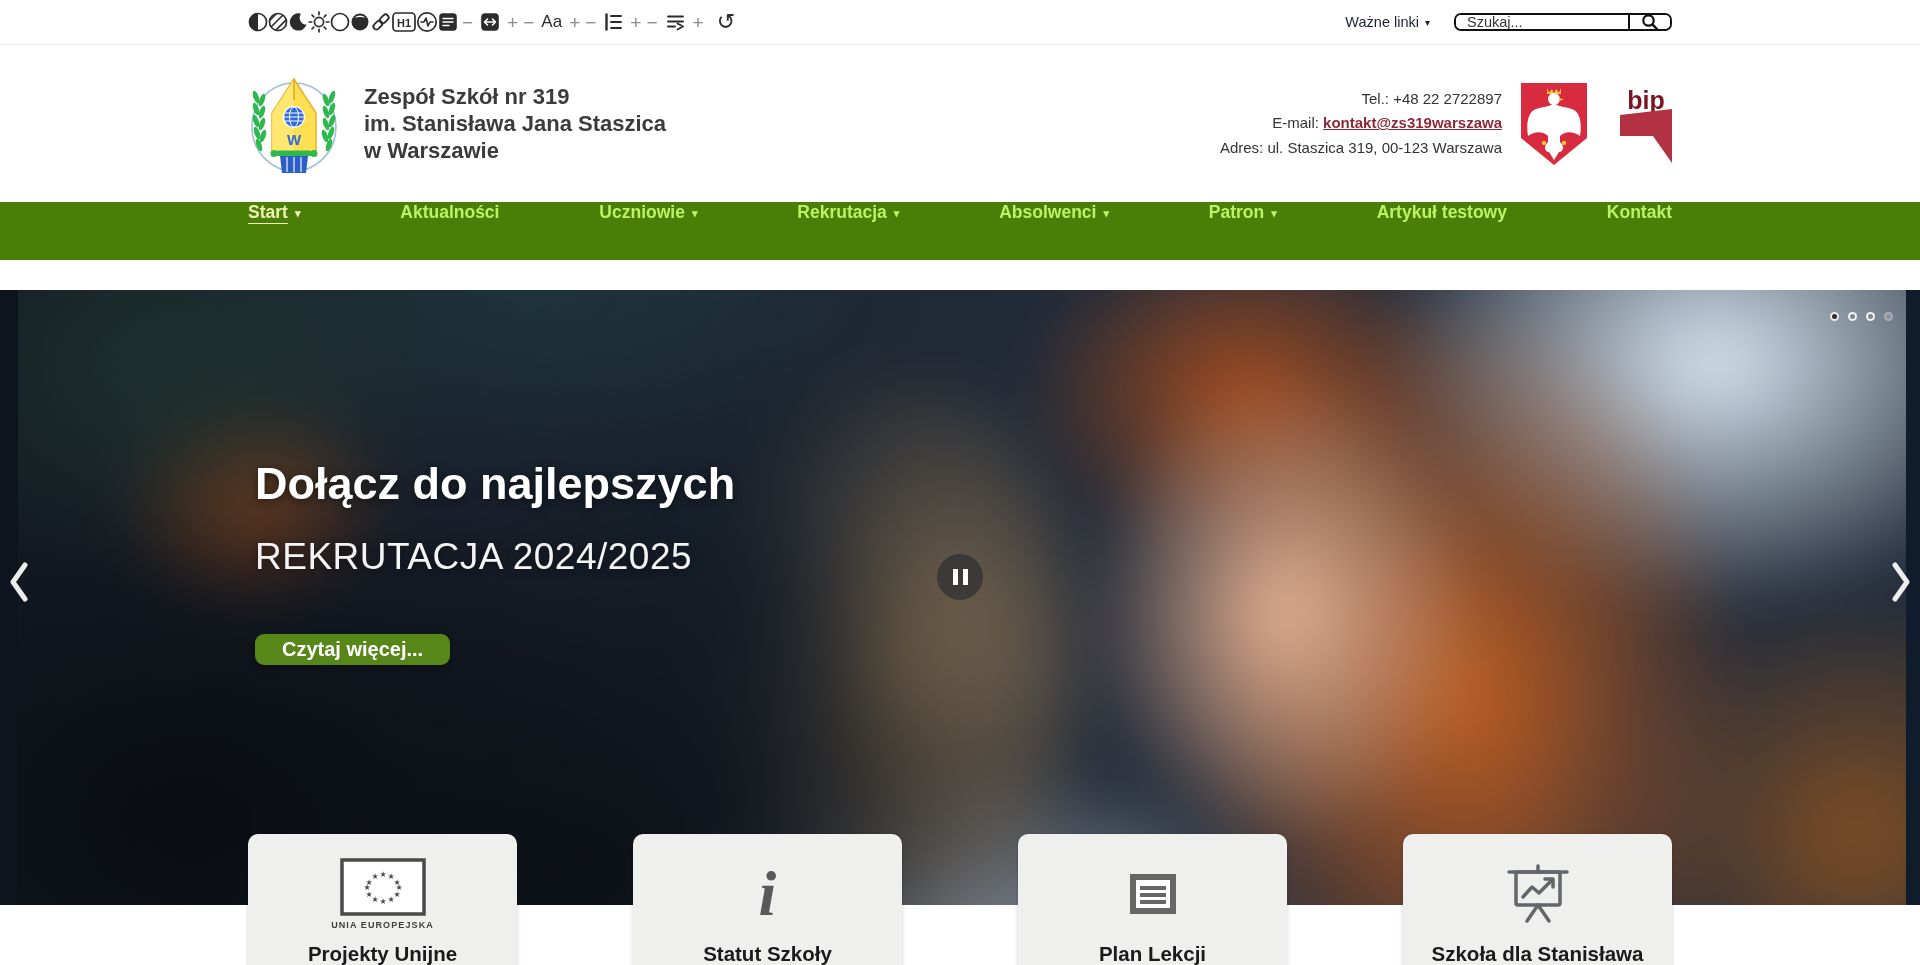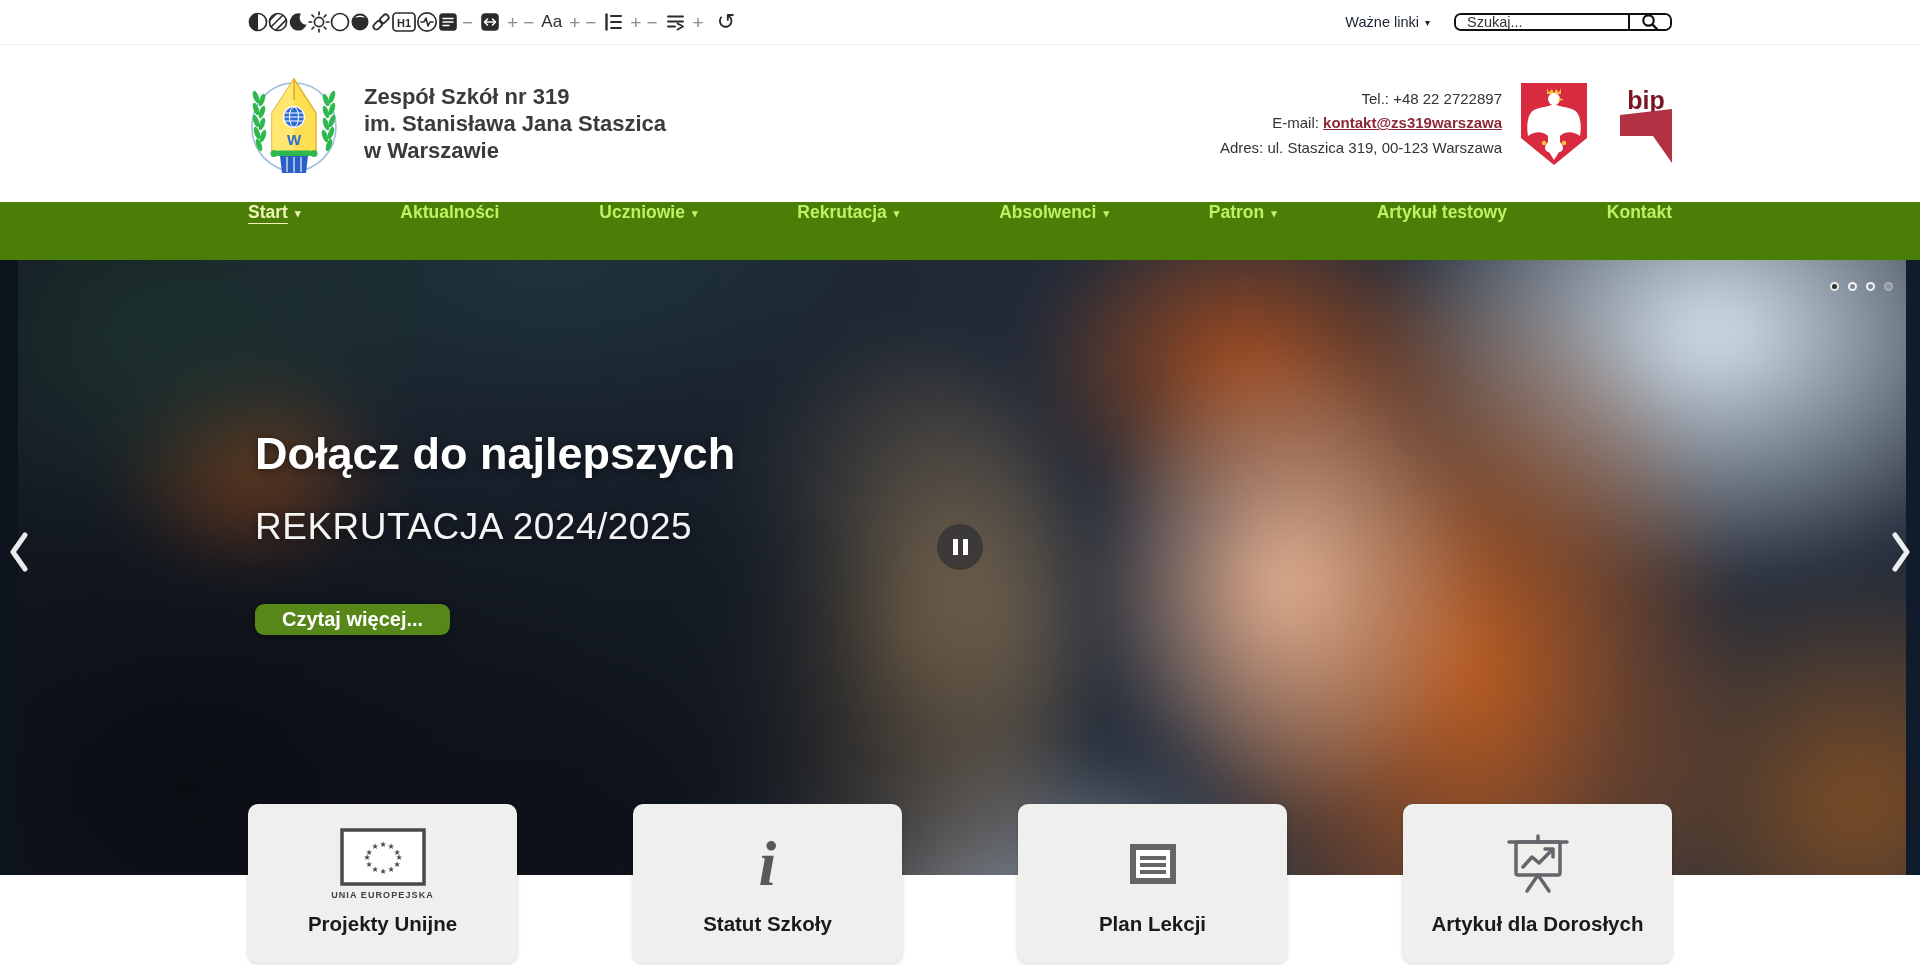--- a/index.html
+++ b/index.html
@@ -37,21 +37,21 @@
 
   
   .nav { height:58px; background:var(--nav-green,#4b7e06); }
   .nav .container { display:flex; align-items:flex-start; justify-content:space-between; height:100%; }
   .nav a { color:#bef264; font-weight:bold; font-size:17.5px; text-decoration:none; display:flex; align-items:center; gap:7px; cursor:pointer; }
   .nav a .caret { font-size:11px; margin-top:2px; }
   .nav a.active { color:var(--active-link,#edf2b4); }
   .nav a.active .lbl { text-decoration:underline; text-underline-offset:5px; }
 
   
-  .hero { position:relative; height:615px; background:#1a2330; overflow:hidden; }
+  .hero { position:relative; height:615px; background:#1a2330; overflow:hidden;margin-top:30px; }
   .hero-bg { position:absolute; inset:-60px; filter:blur(26px); z-index:0; background-color:#232c3a;
     background-image:
       radial-gradient(440px 300px at 10% 18%, #2e4f46 0%, rgba(46,79,70,0) 70%),
       radial-gradient(560px 260px at 28% 8%,  #27454d 0%, rgba(39,69,77,0) 70%),
       radial-gradient(200px 160px at 15% 36%, #c05a1e 0%, rgba(192,90,30,0) 70%),
       radial-gradient(640px 500px at 12% 80%, #0b0e14 0%, rgba(11,14,20,0) 75%),
       radial-gradient(700px 540px at 32% 88%, #0e1219 0%, rgba(14,18,25,0) 75%),
       radial-gradient(430px 560px at 38% 50%, #1a2430 0%, rgba(26,36,48,0) 75%),
       radial-gradient(300px 430px at 47% 58%, #c79e67 0%, rgba(199,158,103,0) 70%),
       radial-gradient(470px 250px at 50% 97%, #a8b0bc 0%, rgba(168,176,188,0) 75%),
@@ -444,16 +444,16 @@
             <line x1="32" y1="2" x2="32" y2="8"></line>
             <line x1="3" y1="8" x2="61" y2="8"></line>
             <rect x="10" y="8" width="44" height="33" rx="2"></rect>
             <polyline points="17,33 26,23 33,29 46,16"></polyline>
             <path d="M39 15 H47 V23"></path>
             <line x1="32" y1="41" x2="21" y2="57"></line>
             <line x1="32" y1="41" x2="43" y2="57"></line>
           </g>
         </svg>
       </div>
-      <div class="label">Artykuł dla Dorosłych</div>
+      <div class="label">Szkoła dla Stanisława</div>
     </div>
   </div>
 </div>
 
 </body></html>

